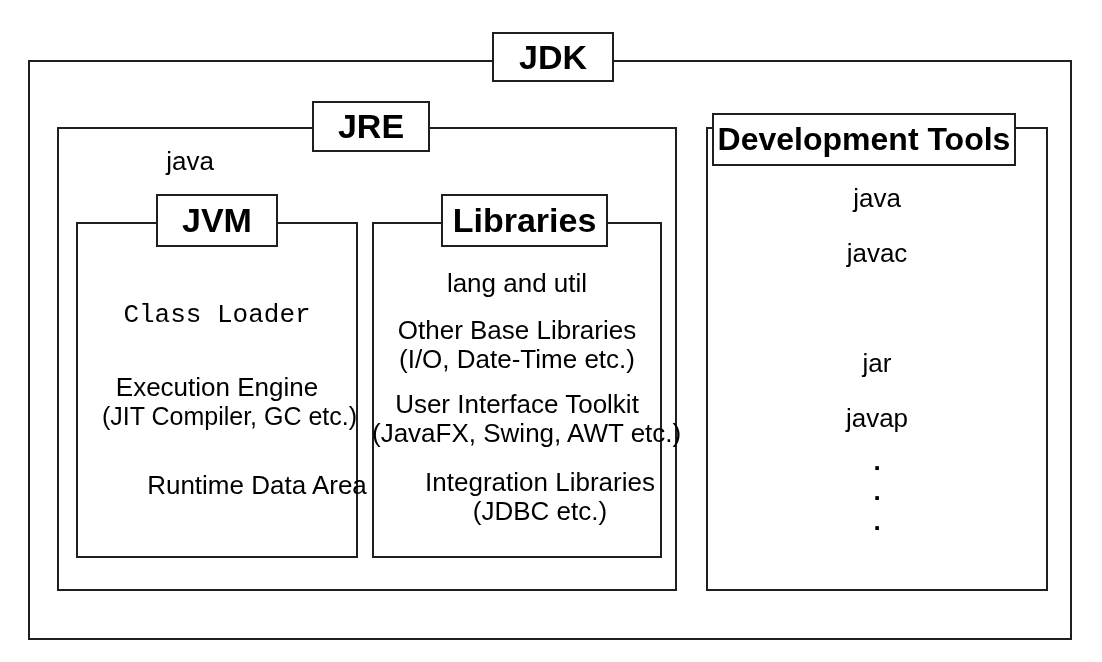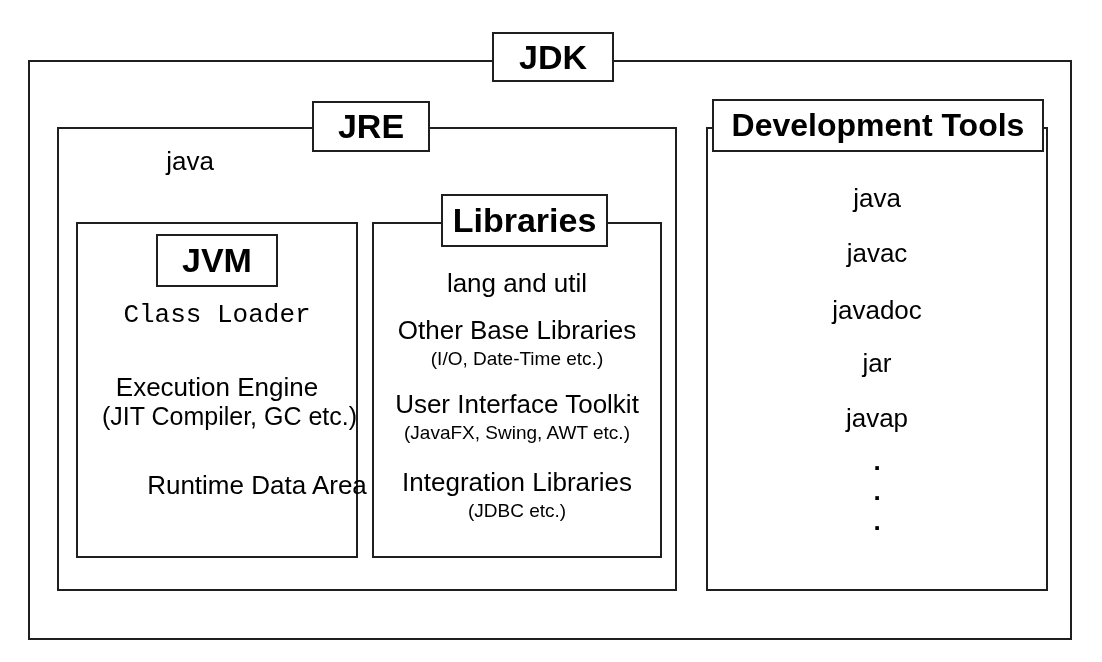--- a/index.html
+++ b/index.html
@@ -30,21 +30,21 @@
     font-size: 34px;
     white-space: nowrap;
     letter-spacing: 0px;
   }
   .txt {
     position: absolute;
     text-align: center;
     white-space: nowrap;
   }
   .title-line  { font-size: 26px; line-height: 30px; }
-  .sub-line    { font-size: 19px; line-height: 28px; }
+  .sub-line    { font-size: 26px; line-height: 28px; }
   .note        { font-size: 26px; line-height: 30px; }
   .tool-item   { font-size: 26px; line-height: 30px; }
   .dot-item    { font-size: 26px; line-height: 30px; font-weight: bold; }
 </style>
 </head>
 <body>
 
 <div class="canvas">
 
   <div class="box" style="left:28px; top:60px; width:1044px; height:580px;"></div>
@@ -58,25 +58,25 @@
   <div class="box" style="left:372px; top:222px; width:290px; height:336px;"></div>
 
   <div class="labelbox" style="left:492px; top:32px; width:122px; height:50px;justify-content:center;">
     <span>JDK</span>
   </div>
 
   <div class="labelbox" style="left:312px; top:101px; width:118px; height:51px;">
     <span>JRE</span>
   </div>
 
-  <div class="labelbox" style="left:712px; top:99px; width:332px; height:53px; font-size:32px;">
+  <div class="labelbox" style="left:712px; top:113px; width:304px; height:53px; font-size:32px;">
     <span>Development Tools</span>
   </div>
 
-  <div class="labelbox" style="left:156px; top:194px; width:122px; height:53px;margin-top:40px;">
+  <div class="labelbox" style="left:156px; top:194px; width:122px; height:53px;">
     <span>JVM</span>
   </div>
 
   <div class="labelbox" style="left:441px; top:194px; width:167px; height:53px;">
     <span>Libraries</span>
   </div>
 
   <div class="txt note" style="left:150px; top:146px; width:80px;">java</div>
 
   <div class="txt" style="left:76px; top:300px; width:282px;font-family:Liberation Mono, monospace;">
@@ -94,28 +94,27 @@
     <div class="title-line">lang and util</div>
   </div>
   <div class="txt" style="left:372px; top:315px; width:290px;">
     <div class="title-line">Other Base Libraries</div>
     <div class="sub-line">(I/O, Date-Time etc.)</div>
   </div>
   <div class="txt" style="left:372px; top:389px; width:290px;">
     <div class="title-line">User Interface Toolkit</div>
     <div class="sub-line">(JavaFX, Swing, AWT etc.)</div>
   </div>
-  <div class="txt" style="left:372px; top:467px; width:290px;">
+  <div class="txt" style="left:372px; top:467px; width:290px;padding-left:23px;">
     <div class="title-line">Integration Libraries</div>
     <div class="sub-line">(JDBC etc.)</div>
   </div>
 
   <div class="txt tool-item" style="left:706px; top:183px; width:342px;">java</div>
   <div class="txt tool-item" style="left:706px; top:238px; width:342px;">javac</div>
-  <div class="txt tool-item" style="left:706px; top:295px; width:342px;">javadoc</div>
   <div class="txt tool-item" style="left:706px; top:348px; width:342px;">jar</div>
   <div class="txt tool-item" style="left:706px; top:403px; width:342px;">javap</div>
 
   <div class="txt dot-item" style="left:706px; top:446px; width:342px;">.</div>
   <div class="txt dot-item" style="left:706px; top:476px; width:342px;">.</div>
   <div class="txt dot-item" style="left:706px; top:506px; width:342px;">.</div>
 
 </div>
 
 </body></html>

